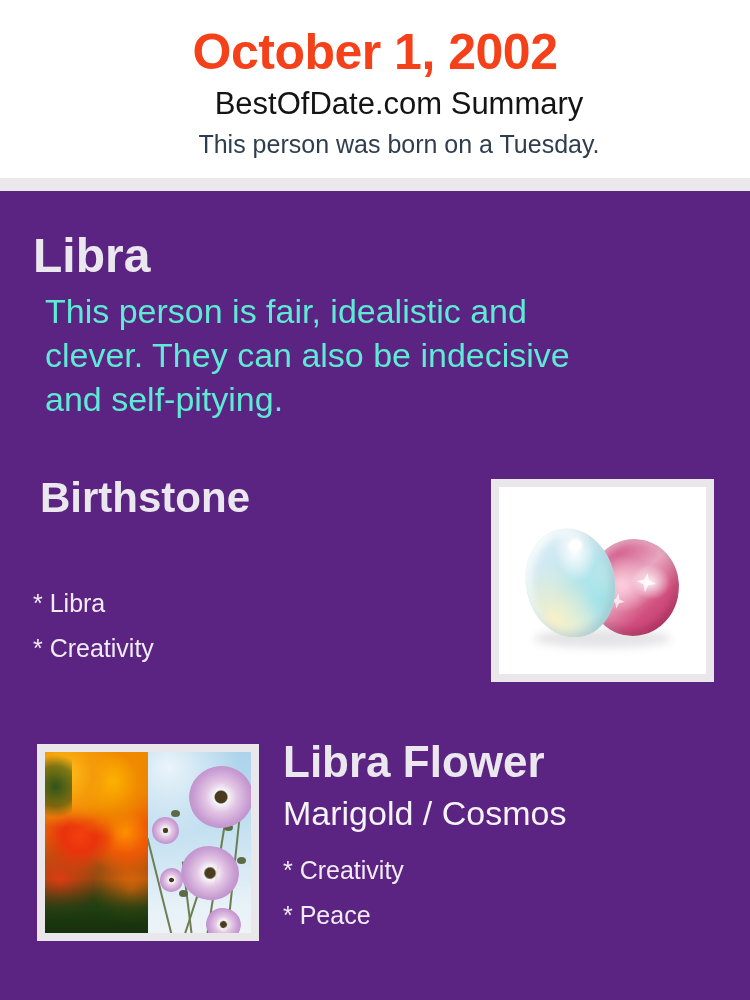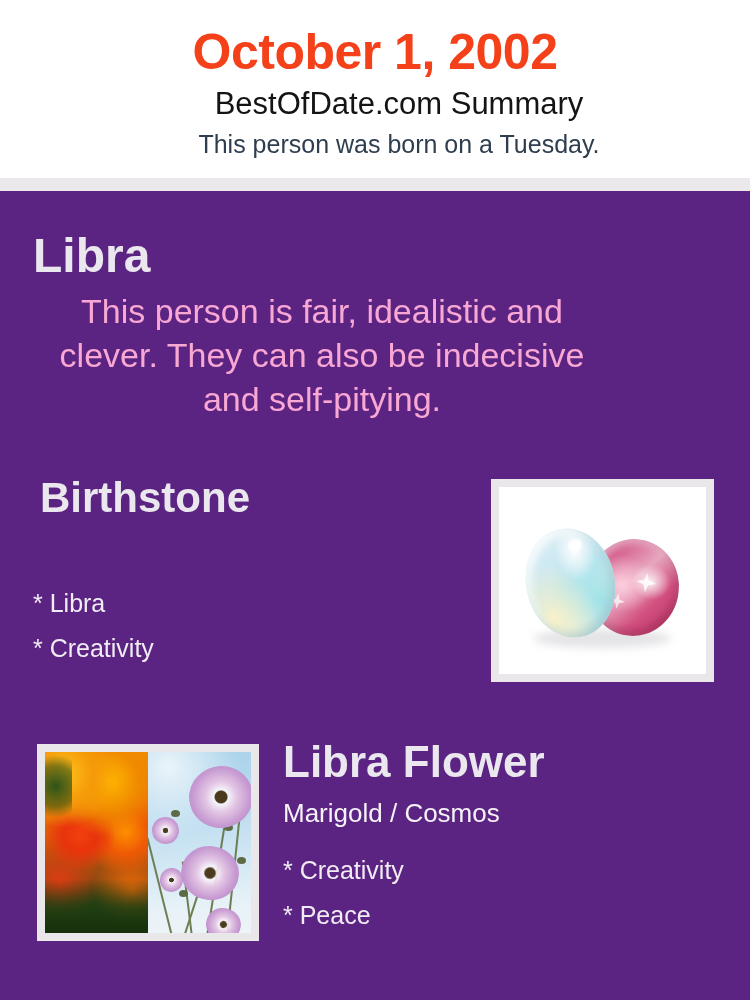--- a/index.html
+++ b/index.html
@@ -83,27 +83,26 @@
     left: 33px; top: 29px;
     font-size: 48px;
     font-weight: bold;
     line-height: 56px;
     color: #ebe7ee;
     white-space: nowrap;
     margin-top: 8px;
   }
   .sign-desc {
     position: absolute;
-    left: 32px; top: 98px;
+    left: 45px; top: 98px;
     width: 580px;
     font-size: 34px;
     font-weight: normal;
     line-height: 44px;
-    color: #f9a8d4;
-    text-align: center;
+    color: #5eead4;
   }
 
   
   .stone-heading {
     position: absolute;
     left: 40px; top: 282px;
     font-size: 42px;
     font-weight: bold;
     line-height: 50px;
     color: #ebe7ee;
@@ -314,21 +313,21 @@
     left: 283px; top: 545px;
     font-size: 44px;
     font-weight: bold;
     line-height: 52px;
     color: #ebe7ee;
     white-space: nowrap;
   }
   .flower-name {
     position: absolute;
     left: 283px; top: 601px;
-    font-size: 26px;
+    font-size: 34px;
     font-weight: normal;
     line-height: 42px;
     color: #f6f3f8;
     white-space: nowrap;
   }
   .flower-traits {
     position: absolute;
     left: 283px; top: 657px;
     width: 420px;
   }

